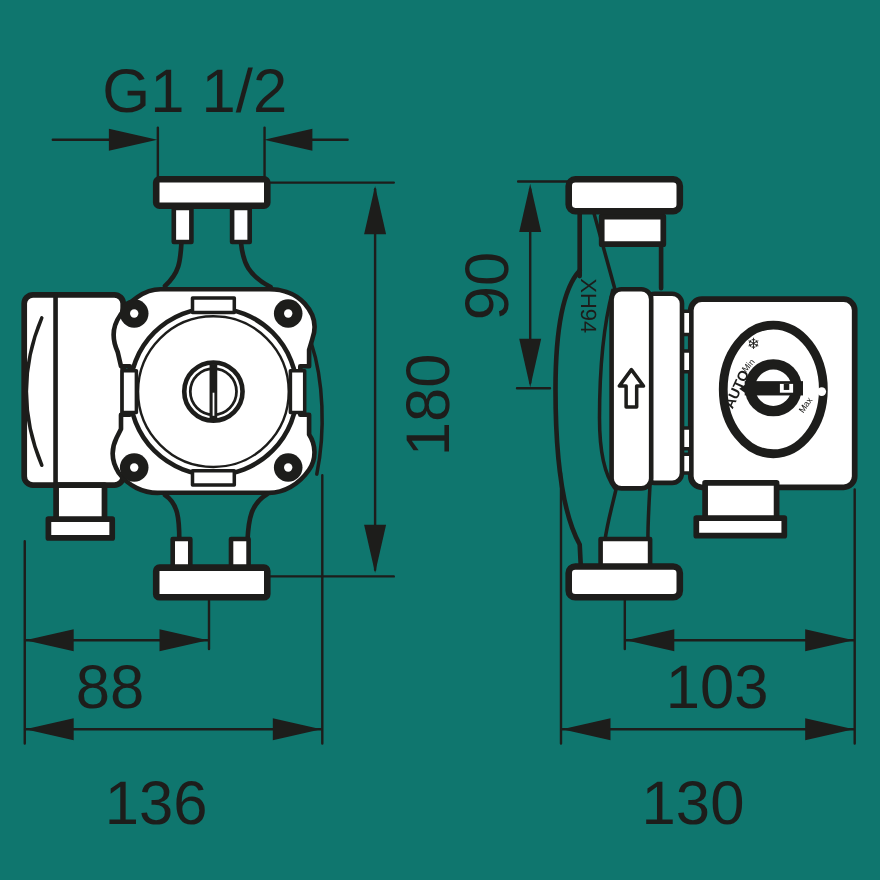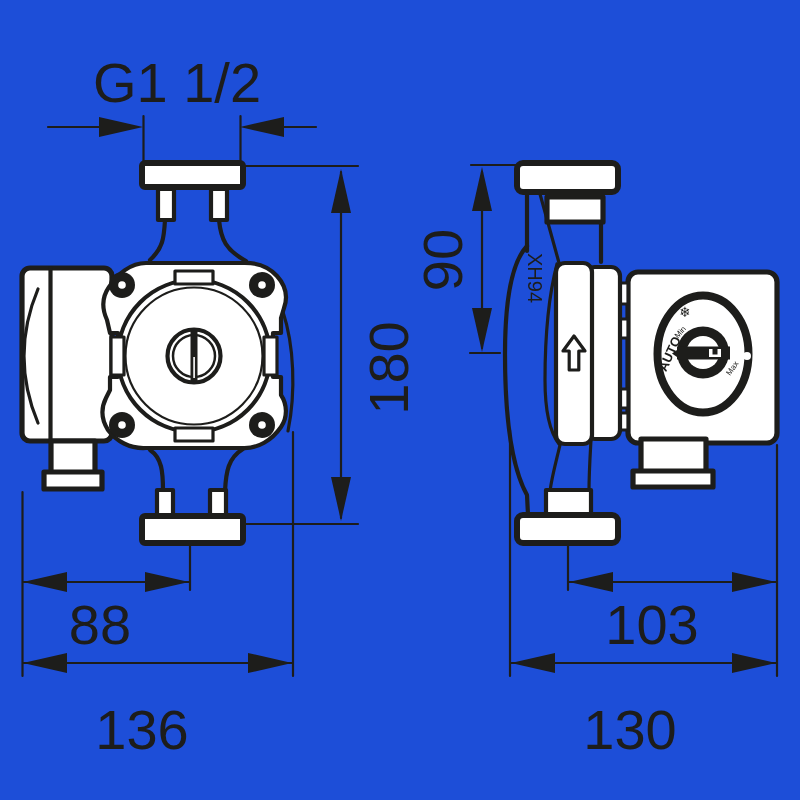--- a/index.html
+++ b/index.html
@@ -1,16 +1,16 @@
 <!DOCTYPE html>
 <html><head>
 <meta charset="utf-8">
 <style>
   html,body{margin:0;padding:0;background:#ffffff;}
-  .stage{position:relative;width:800px;height:800px;background:#1d4ed8;overflow:hidden;}
+  .stage{position:relative;width:800px;height:800px;background:#0f766e;overflow:hidden;}
   svg{display:block;}
   svg text{font-family:"Liberation Sans","DejaVu Sans",sans-serif;fill:#1d1d1b;}
   .ln{stroke:#1d1d1b;fill:none;stroke-linecap:round;stroke-linejoin:round;}
   .fw{fill:#ffffff;}
   .fb{fill:#1d1d1b;stroke:none;}
   .s2{stroke-width:2.2;}
   .s3{stroke-width:3.2;}
   .s4{stroke-width:4.2;}
   .s5{stroke-width:5.2;}
   .s6{stroke-width:6;}

